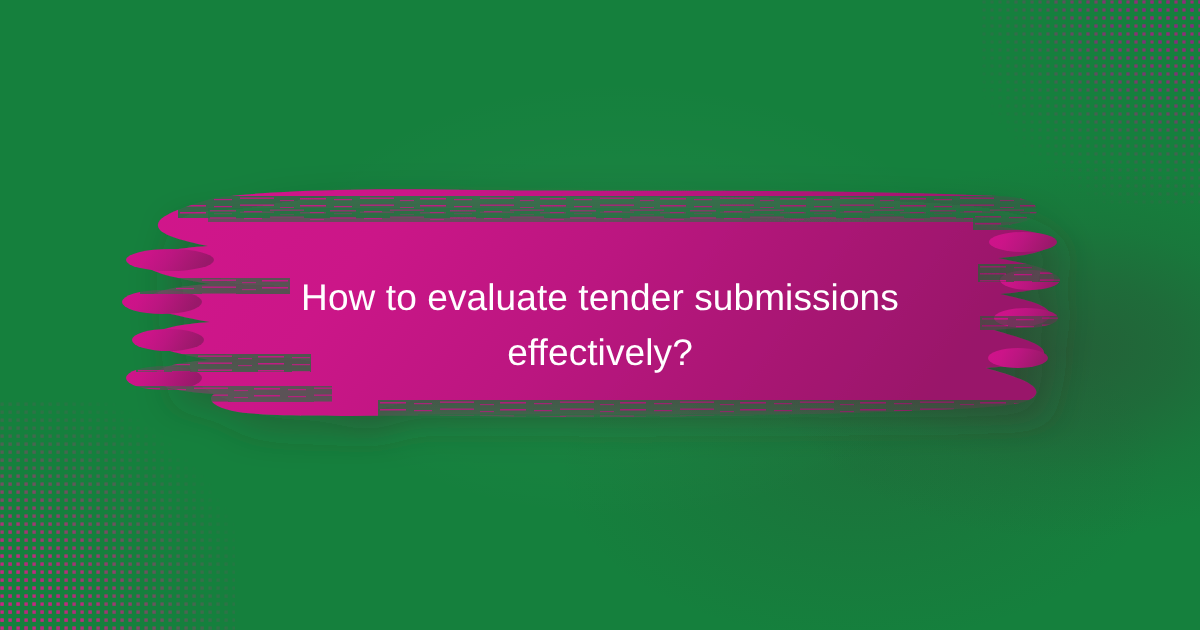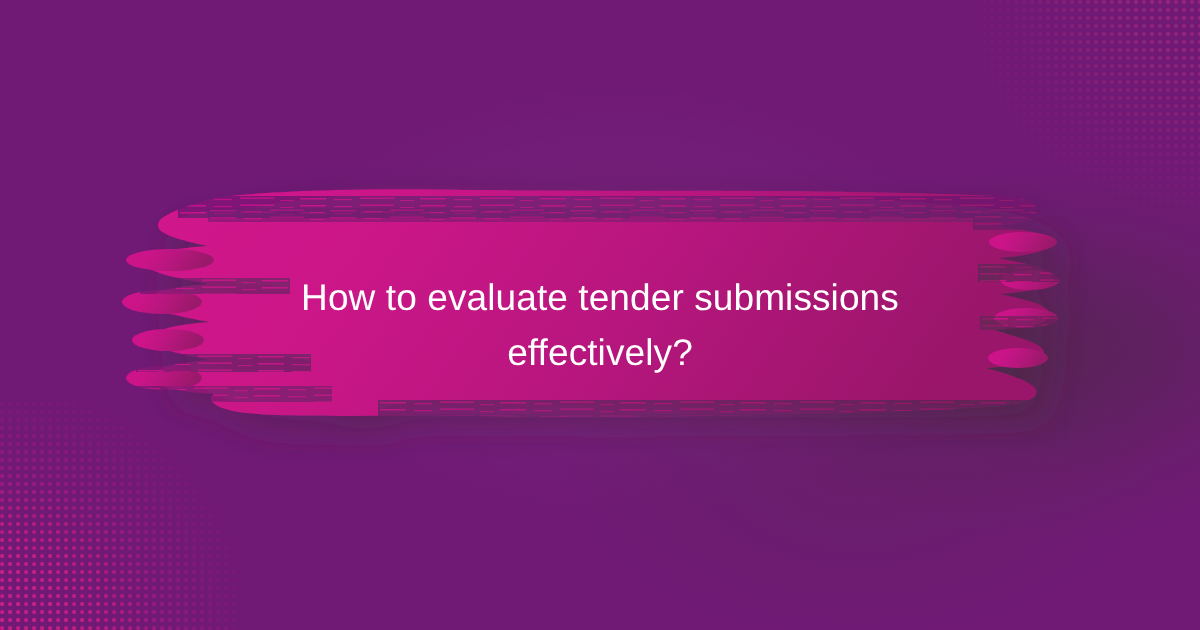--- a/index.html
+++ b/index.html
@@ -10,21 +10,21 @@
     width: 1200px;
     height: 630px;
     overflow: hidden;
     font-family: "Liberation Sans", sans-serif;
   }
 
   #canvas {
     position: relative;
     width: 1200px;
     height: 630px;
-    background: #701a75;
+    background: #15803d;
     overflow: hidden;
   }
 
   
   .bg-vignette {
     position: absolute;
     inset: 0;
     background:
       radial-gradient(ellipse 300px 190px at 1065px 350px,
           rgba(58,48,48,0.40) 0%,

